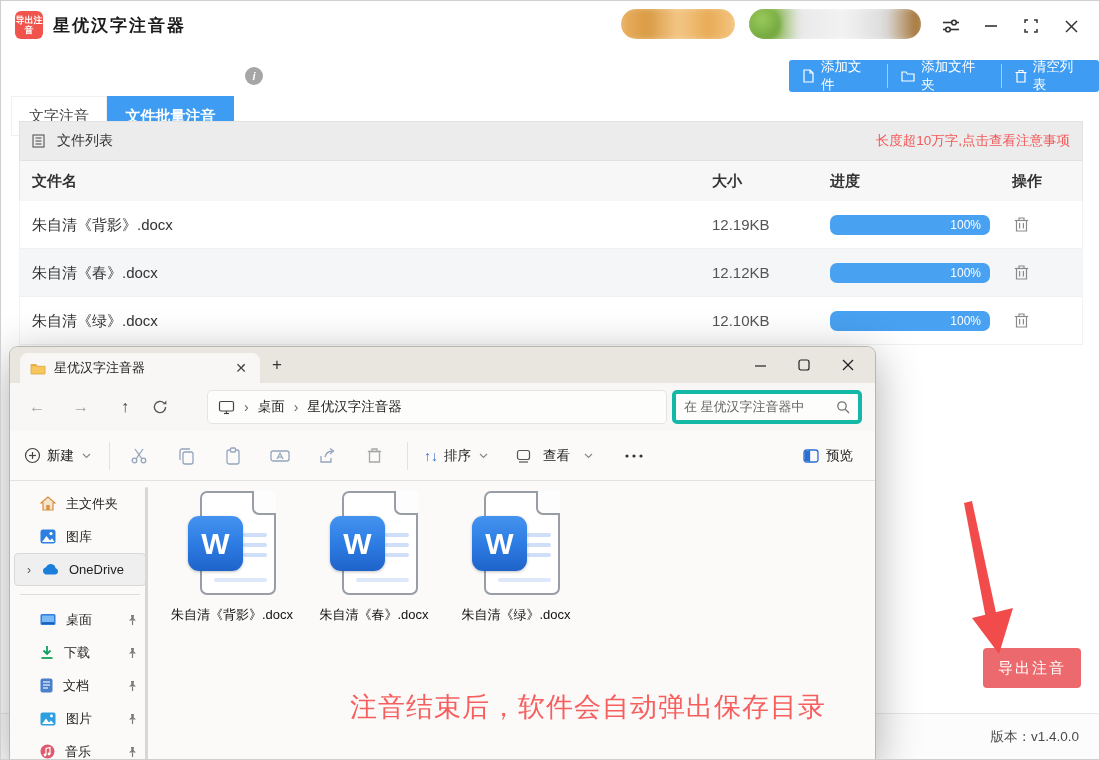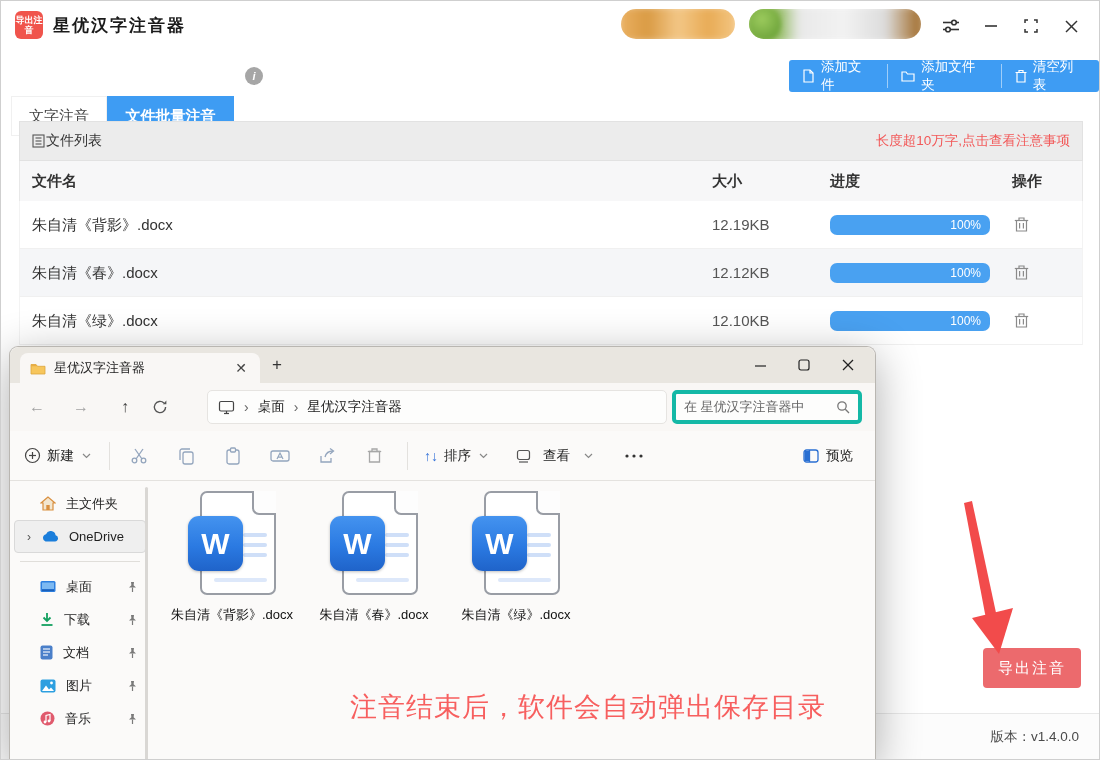--- a/index.html
+++ b/index.html
@@ -23,21 +23,21 @@
   .tab-inactive { left:10px; width:96px; background:#fff; color:#444; border:1px solid #f0f0f0; }
   .tab-active { left:106px; width:127px; background:var(--accent,#3e9cf3); color:#fff; font-weight:bold; }
   .info-dot { position:absolute; left:244px; top:66px; width:18px; height:18px; border-radius:50%; background:#a6a6a6; color:#fff; font-size:11px; font-style:italic; font-weight:bold; display:flex; align-items:center; justify-content:center; cursor:pointer; }
   .btn-group { position:absolute; left:788px; top:59px; height:32px; display:flex; background:var(--accent,#3e9cf3); border-radius:3px; overflow:hidden; }
   .btn-group .abtn { display:flex; align-items:center; gap:6px; padding:0 13px; color:#fff; font-size:13.5px; cursor:pointer; }
   .btn-group .sep { width:1px; background:rgba(255,255,255,.5); margin:4px 0; }
 
   
   .panel { position:absolute; left:18px; top:120px; width:1064px; }
   .panel-head { height:40px; background:#ececec; border:1px solid #e2e2e2; display:flex; align-items:center; padding:0 12px; }
-  .panel-head .ptitle { font-size:14px; color:#333; display:flex; align-items:center; gap:1px; }
+  .panel-head .ptitle { font-size:14px; color:#333; display:flex; align-items:center; gap:12px; }
   .panel-head .warn { margin-left:auto; font-size:13.5px; color:var(--warn_red,#f25858); cursor:pointer; }
   .thead { position:relative; height:40px; background:#f7f7f8; border-left:1px solid #e8e8e8; border-right:1px solid #e8e8e8; font-weight:bold; font-size:15px; color:#333; }
   .thead span { position:absolute; top:11px; }
   .trow { position:relative; height:48px; background:#fff; border-bottom:1px solid #f0f0f0; border-left:1px solid #f3f3f3; border-right:1px solid #f3f3f3; font-size:15px; color:#333; }
   .trow.alt { background:#f5f6f8; }
   .c-name { position:absolute; left:12px; top:15px; }
   .c-size { position:absolute; left:692px; top:15px; color:#555; }
   .c-th-name { left:12px; } .c-th-size { left:692px; } .c-th-prog { left:810px; } .c-th-ops { left:992px; }
   .progress { position:absolute; left:810px; top:14px; width:160px; height:20px; border-radius:7px; background:var(--progress_blue,#49a1f1); color:#fff; font-size:12px; text-align:right; line-height:20px; padding-right:9px; }
   .rowtrash { position:absolute; left:994px; top:15px; cursor:pointer; }
@@ -424,20 +424,30 @@
     <div class="ex-body">
       <div class="ex-side">
         <div class="sitem">
           <span>
               <svg width="16" height="15" viewBox="0 0 16 15">
                 <path d="M8 1L1 7h2v7h10V7h2z" fill="#f3e6cf" stroke="#d98f3f" stroke-width="1.2"></path>
                 <rect x="6.3" y="9" width="3.4" height="5" fill="#d98f3f"></rect>
               </svg>
             </span>
           <span>主文件夹</span>
+        </div>
+        <div class="sitem">
+          <span>
+              <svg width="16" height="15" viewBox="0 0 16 15">
+                <rect x="0.5" y="0.5" width="15" height="14" rx="2.5" fill="#2d7fe0"></rect>
+                <circle cx="11" cy="4.6" r="1.6" fill="#fff"></circle>
+                <path d="M2 13l4.5-6 3.5 4.5 2-2.2 2.5 3.7z" fill="#fff"></path>
+              </svg>
+            </span>
+          <span>图库</span>
         </div>
         <div class="sitem sel">
           <span class="exp">›</span>
           <span>
               <svg width="18" height="12" viewBox="0 0 18 12">
                 <path d="M4.5 10.5h9.5a3.2 3.2 0 0 0 .6-6.3A5 5 0 0 0 5 3.2 3.8 3.8 0 0 0 4.5 10.5z" fill="#1a7edb"></path>
               </svg>
             </span>
           <span>OneDrive</span>
         </div>

